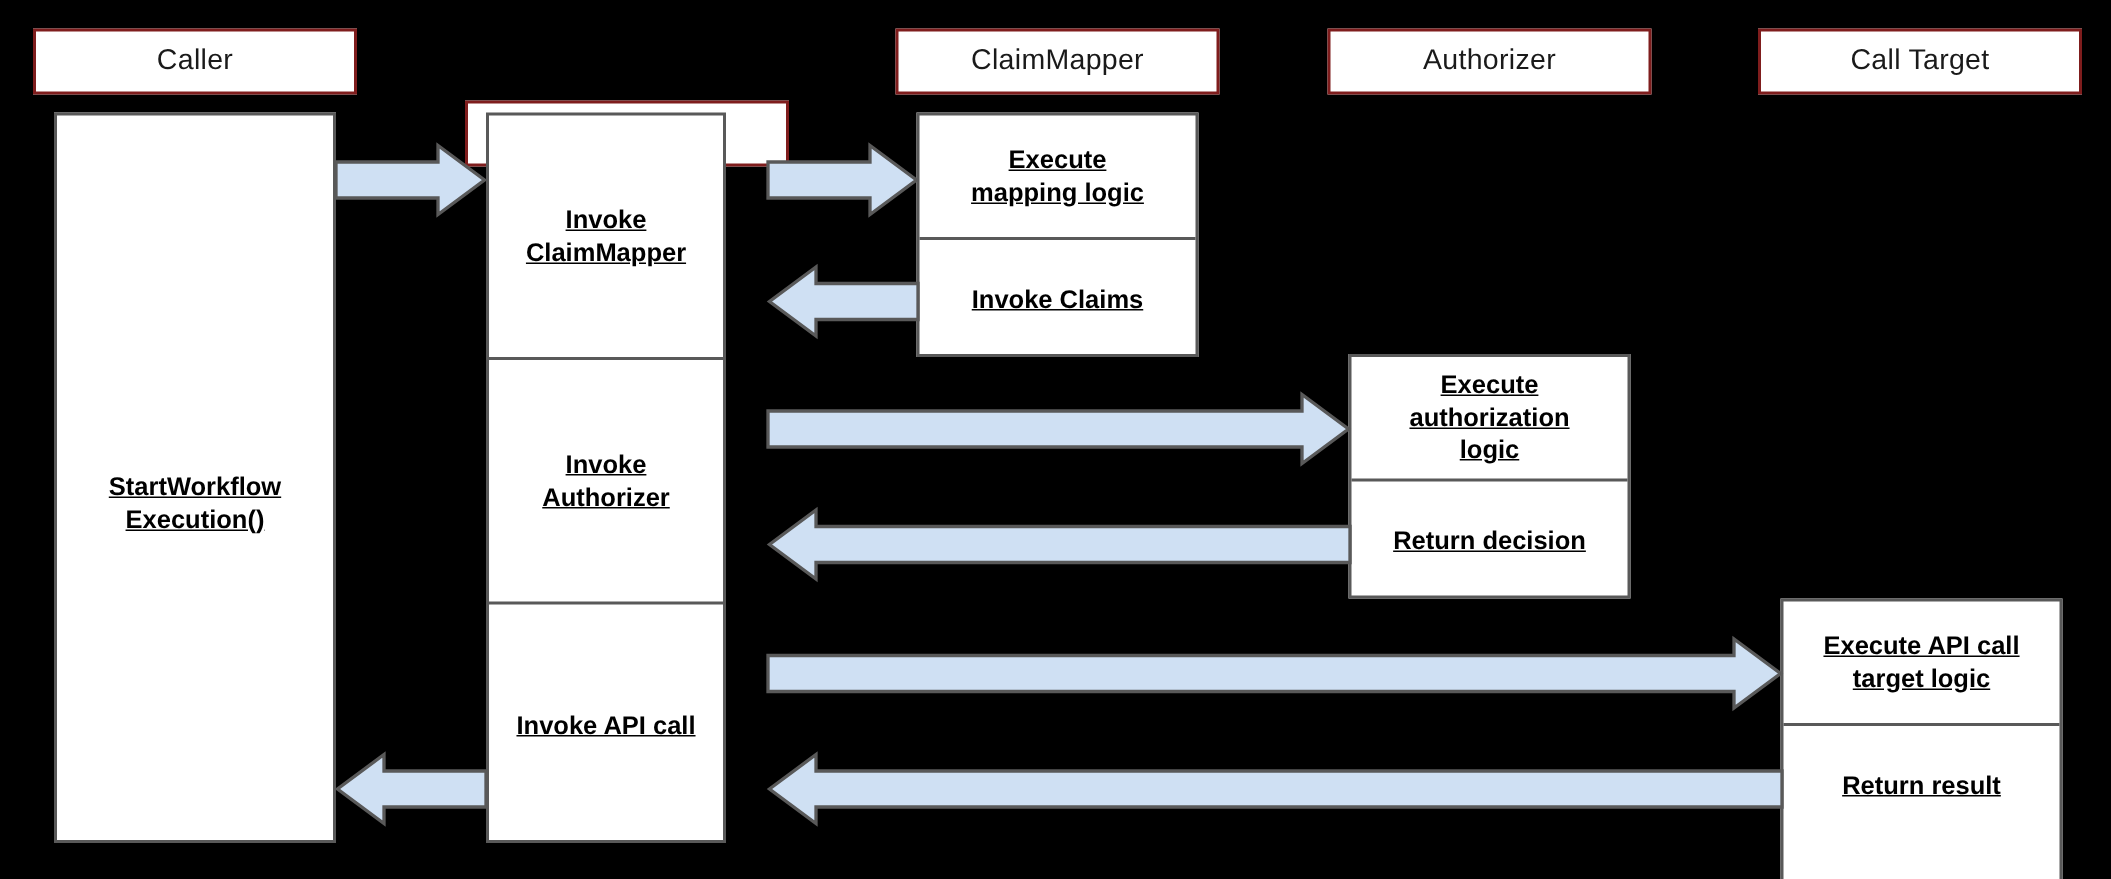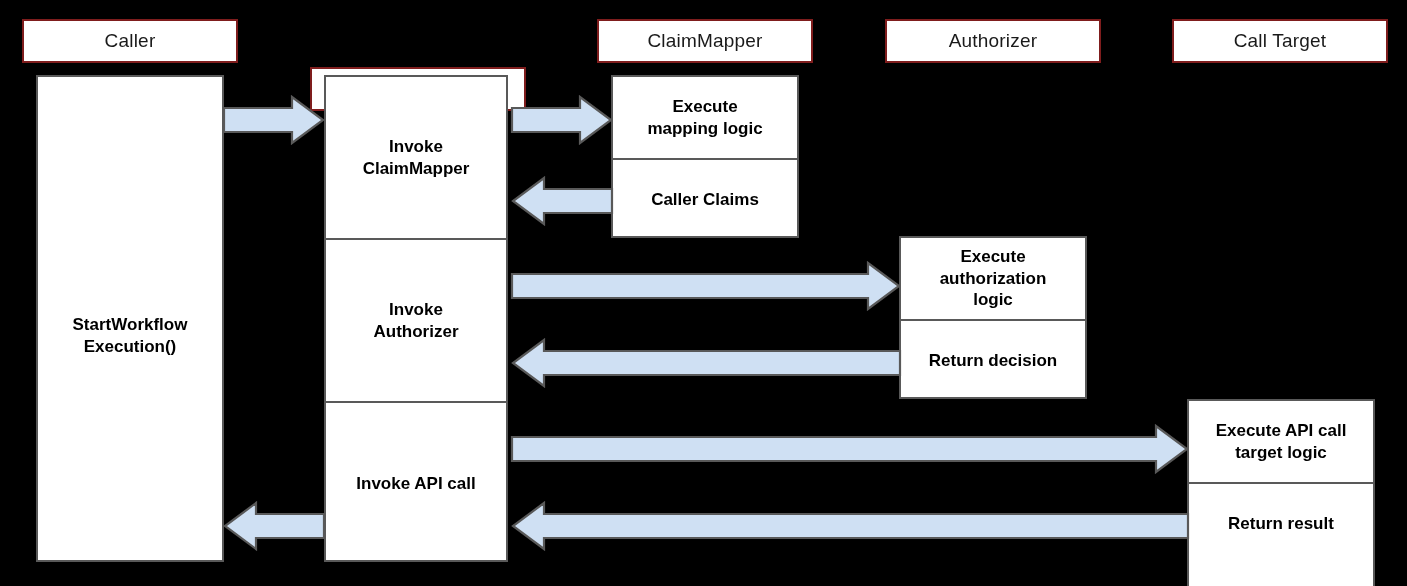--- a/index.html
+++ b/index.html
@@ -53,20 +53,21 @@
     font-weight: bold;
     line-height: 1.28;
     padding: 0 6px;
   }
   .segment.divided {
     border-top: 2px solid #595959;
   }
   .seg-label {
     white-space: pre-line;
     display: block;
+    text-decoration: underline;
   }
   
   .arrow {
     position: absolute;
   }
   .arrow svg {
     display: block;
     width: 100%;
     height: 100%;
     overflow: visible;
@@ -97,41 +98,41 @@
     <span>Call Target</span>
   </div>
 
   <div class="lifeline" style="left:36px; top:75px; width:188px; height:487px;">
     <div class="segment" style="top:15px; height:487px;">
       <span class="seg-label">StartWorkflow
 Execution()</span>
     </div>
   </div>
 
-  <div class="lifeline" style="left:324px; top:75px; width:184px; height:487px;">
+  <div class="lifeline" style="left:324px; top:75px; width:160px; height:487px;">
     <div class="segment" style="top:0; height:161px;">
       <span class="seg-label">Invoke
 ClaimMapper</span>
     </div>
     <div class="segment divided" style="top:161px; height:163px;">
       <span class="seg-label">Invoke
 Authorizer</span>
     </div>
     <div class="segment divided" style="top:324px; height:163px;">
       <span class="seg-label">Invoke API call</span>
     </div>
   </div>
 
   <div class="lifeline" style="left:611px; top:75px; width:188px; height:163px;">
     <div class="segment" style="top:0; height:81px;">
       <span class="seg-label">Execute
 mapping logic</span>
     </div>
     <div class="segment divided" style="top:81px; height:82px;">
-      <span class="seg-label">Caller Claims</span>
+      <span class="seg-label">Invoke Claims</span>
     </div>
   </div>
 
   <div class="lifeline" style="left:899px; top:236px; width:188px; height:163px;">
     <div class="segment" style="top:0; height:81px;">
       <span class="seg-label">Execute
 authorization
 logic</span>
     </div>
     <div class="segment divided" style="top:81px; height:82px;">

